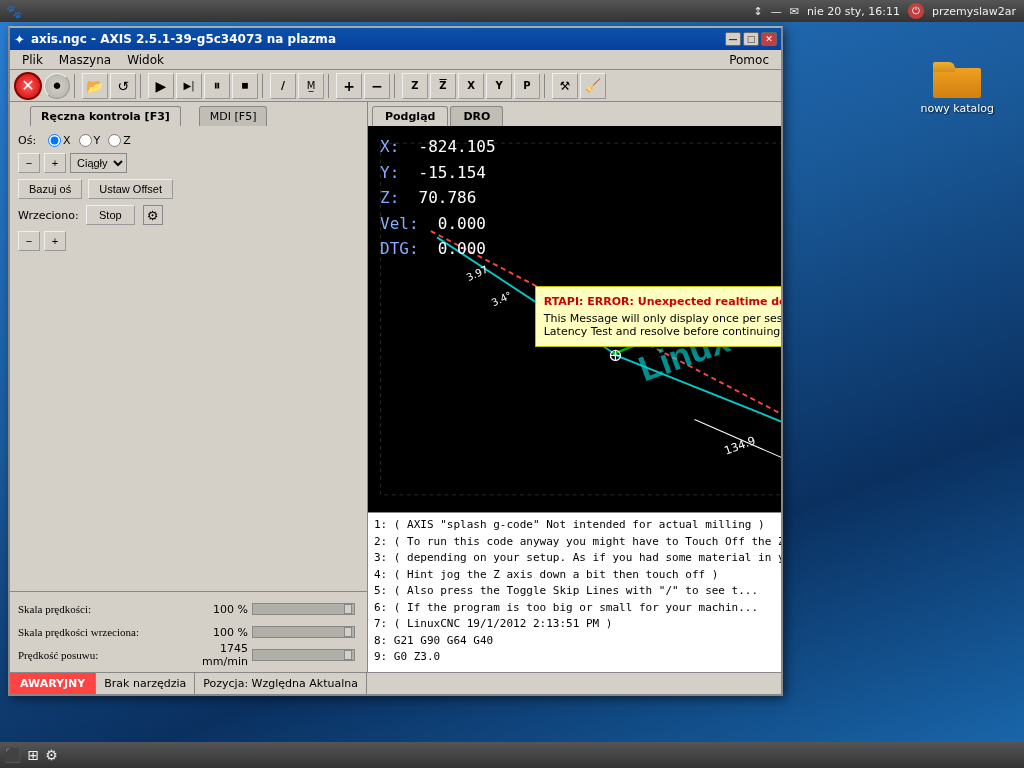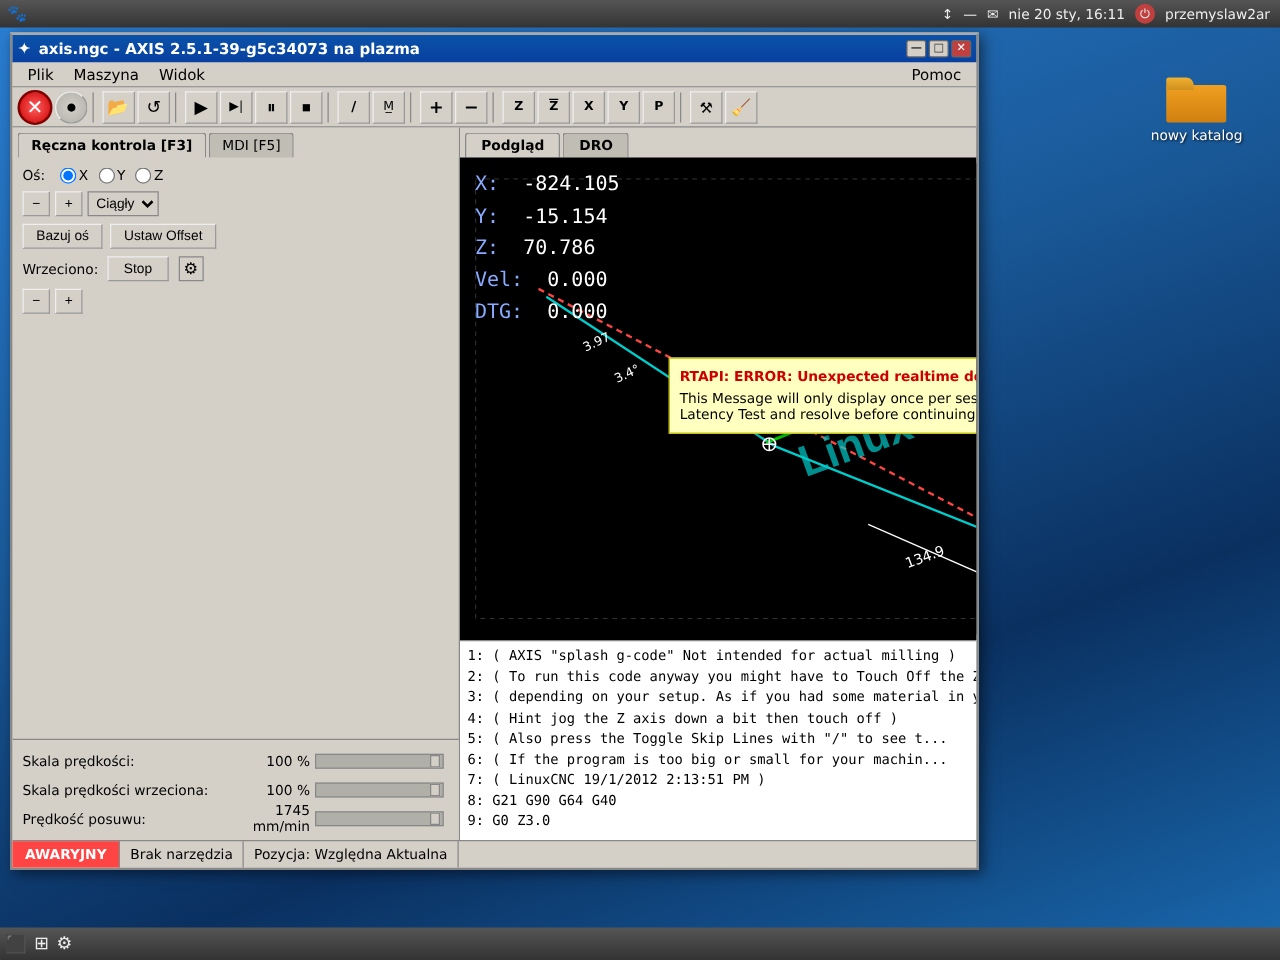--- a/index.html
+++ b/index.html
@@ -248,20 +248,21 @@
       gap: 2px;
     }
     .tab {
       padding: 3px 10px;
       border: 1px solid #888;
       border-bottom: none;
       background: #c0bdb5;
       cursor: pointer;
       font-size: 11px;
       border-radius: 3px 3px 0 0;
+      margin-left: 16px;
     }
     .tab.active {
       background: #d4d0c8;
       font-weight: bold;
     }
 
     
     .manual-panel {
       padding: 8px;
       flex: 1;
@@ -387,20 +388,21 @@
     }
     .speed-row {
       display: flex;
       align-items: center;
       margin: 3px 0;
       height: 20px;
     }
     .speed-label {
       width: 175px;
       font-size: 11px;
+      font-family: Liberation Serif, serif;
     }
     .speed-value {
       width: 55px;
       font-size: 11px;
       text-align: right;
     }
     .speed-slider {
       flex: 1;
       height: 12px;
       background: #b0b0a8;

